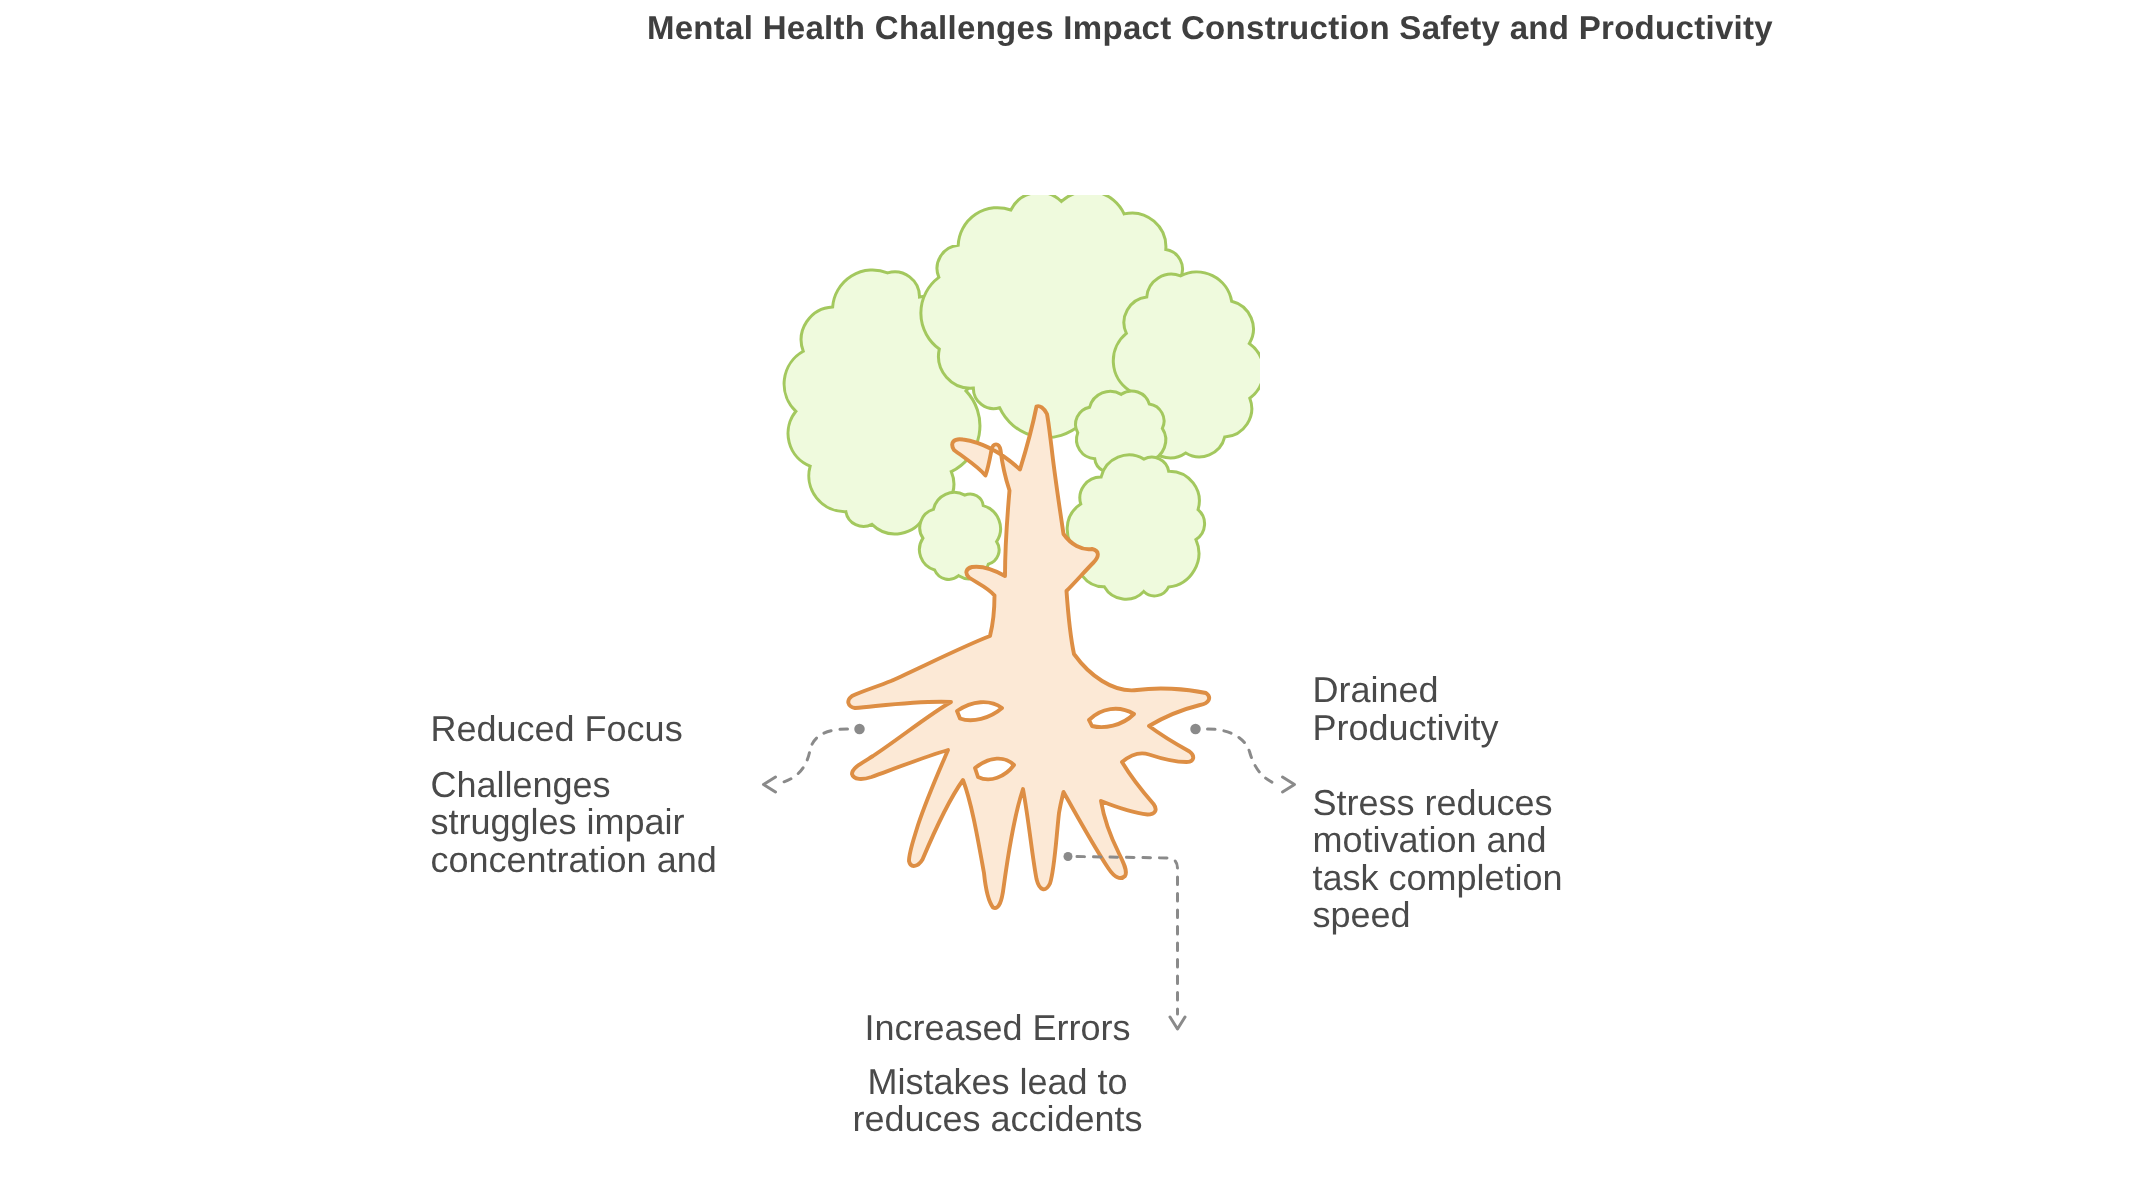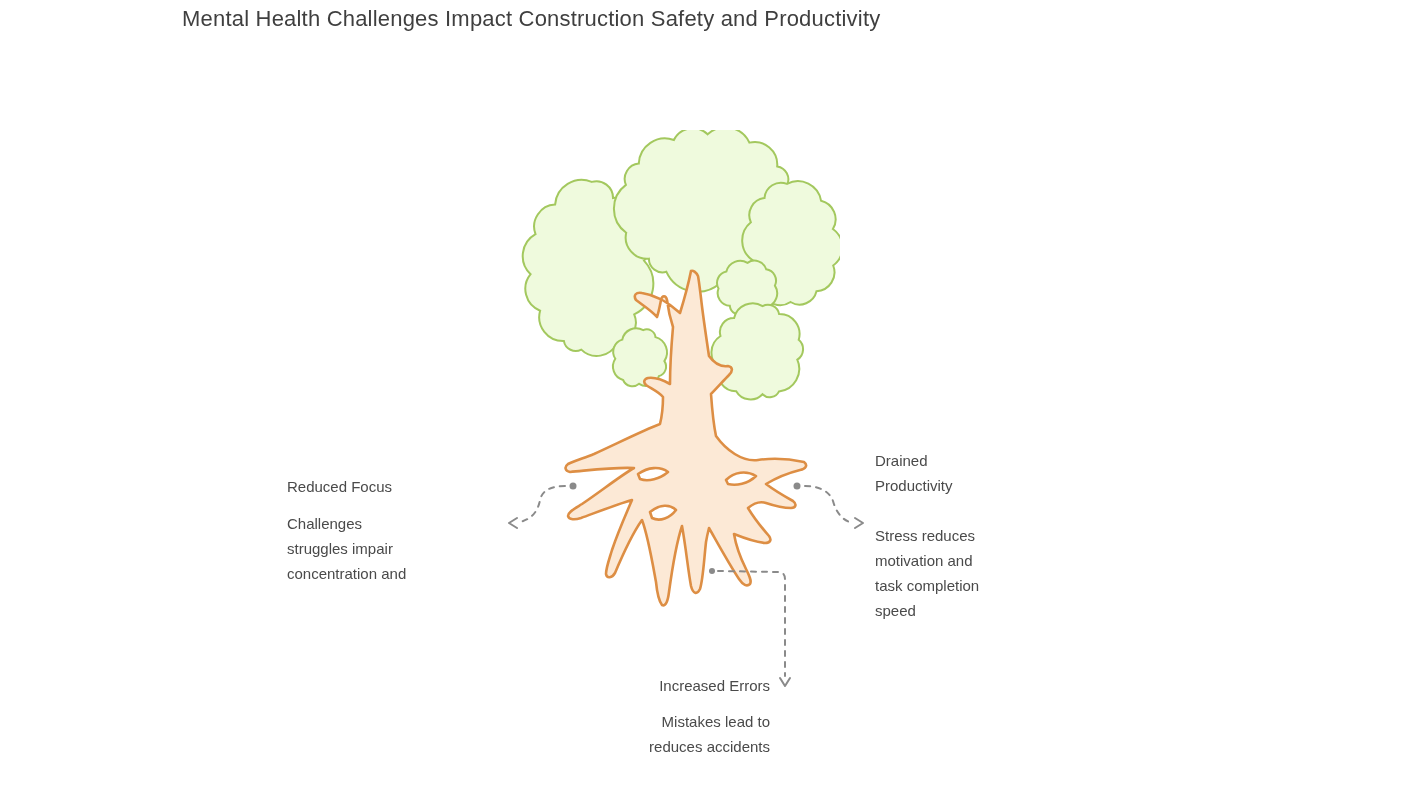--- a/index.html
+++ b/index.html
@@ -11,41 +11,41 @@
   html,body{width:1419px;height:797px;}
   body{
     background:var(--background);
     font-family:"Liberation Sans","DejaVu Sans",sans-serif;
     color:var(--body-text);
     position:relative;
     overflow:hidden;
   }
   .page-title{
     position:absolute; left:182px; top:3px; width:1000px;
-    text-align:left; font-size:22px; font-weight:400;
+    text-align:right; font-size:22px; font-weight:700;
     line-height:31px; color:var(--title-text); letter-spacing:.2px;
   }
   .tree-svg{position:absolute; left:520px; top:130px;}
   .connector-svg{position:absolute; left:0; top:0; pointer-events:none;}
   .cloud{fill:var(--canopy-fill); stroke:var(--canopy-stroke); stroke-width:2;}
   .trunk{fill:var(--trunk-fill); stroke:var(--trunk-stroke); stroke-width:2.6;
          stroke-linejoin:round; stroke-linecap:round;}
   .conn-line{fill:none; stroke:var(--connector); stroke-width:2;
              stroke-dasharray:5 6; stroke-linecap:round;}
   .conn-dot{fill:var(--connector);}
   .conn-arrow{fill:none; stroke:var(--connector); stroke-width:2;
               stroke-linecap:round; stroke-linejoin:round;}
-  .callout{position:absolute; font-size:15px; line-height:25px;}
+  .callout{position:absolute; font-size:24px; line-height:25px;}
   .callout .heading{color:var(--body-text);}
   .callout .body{margin-top:12px; color:var(--body-text);}
   .callout span{display:block;}
   .callout-left{left:287px; top:474px; width:210px; text-align:left;}
   .callout-right{left:875px; top:448px; width:170px; text-align:left;}
   .callout-right .body{margin-top:25px;}
-  .callout-bottom{left:560px; top:673px; width:210px; text-align:right;}
+  .callout-bottom{left:560px; top:673px; width:210px; text-align:center;}
   .callout-bottom .body{margin-top:11px;}
 </style>
 </head>
 <body>
 
 <h1 class="page-title">Mental Health Challenges Impact Construction Safety and Productivity</h1>
 
 <svg class="tree-svg" width="320" height="490" viewBox="0 0 320 490">
   <g>
     <path class="cloud" d="M 71.7 51.9 A 16.6 16.6 0 0 1 93.0 68.0 A 20.0 20.0 0 0 1 116.9 89.8 A 25.7 25.7 0 0 1 124.0 130.6 A 33.9 33.9 0 0 1 114.2 184.4 A 21.1 21.1 0 0 1 96.6 213.6 A 22.1 22.1 0 0 1 61.3 219.6 A 12.0 12.0 0 0 1 43.9 211.1 A 24.0 24.0 0 0 1 20.1 180.7 A 23.4 23.4 0 0 1 10.6 144.2 A 25.0 25.0 0 0 1 15.5 104.2 A 22.0 22.0 0 0 1 35.1 74.6 A 26.7 26.7 0 0 1 71.7 51.9 Z"></path>

